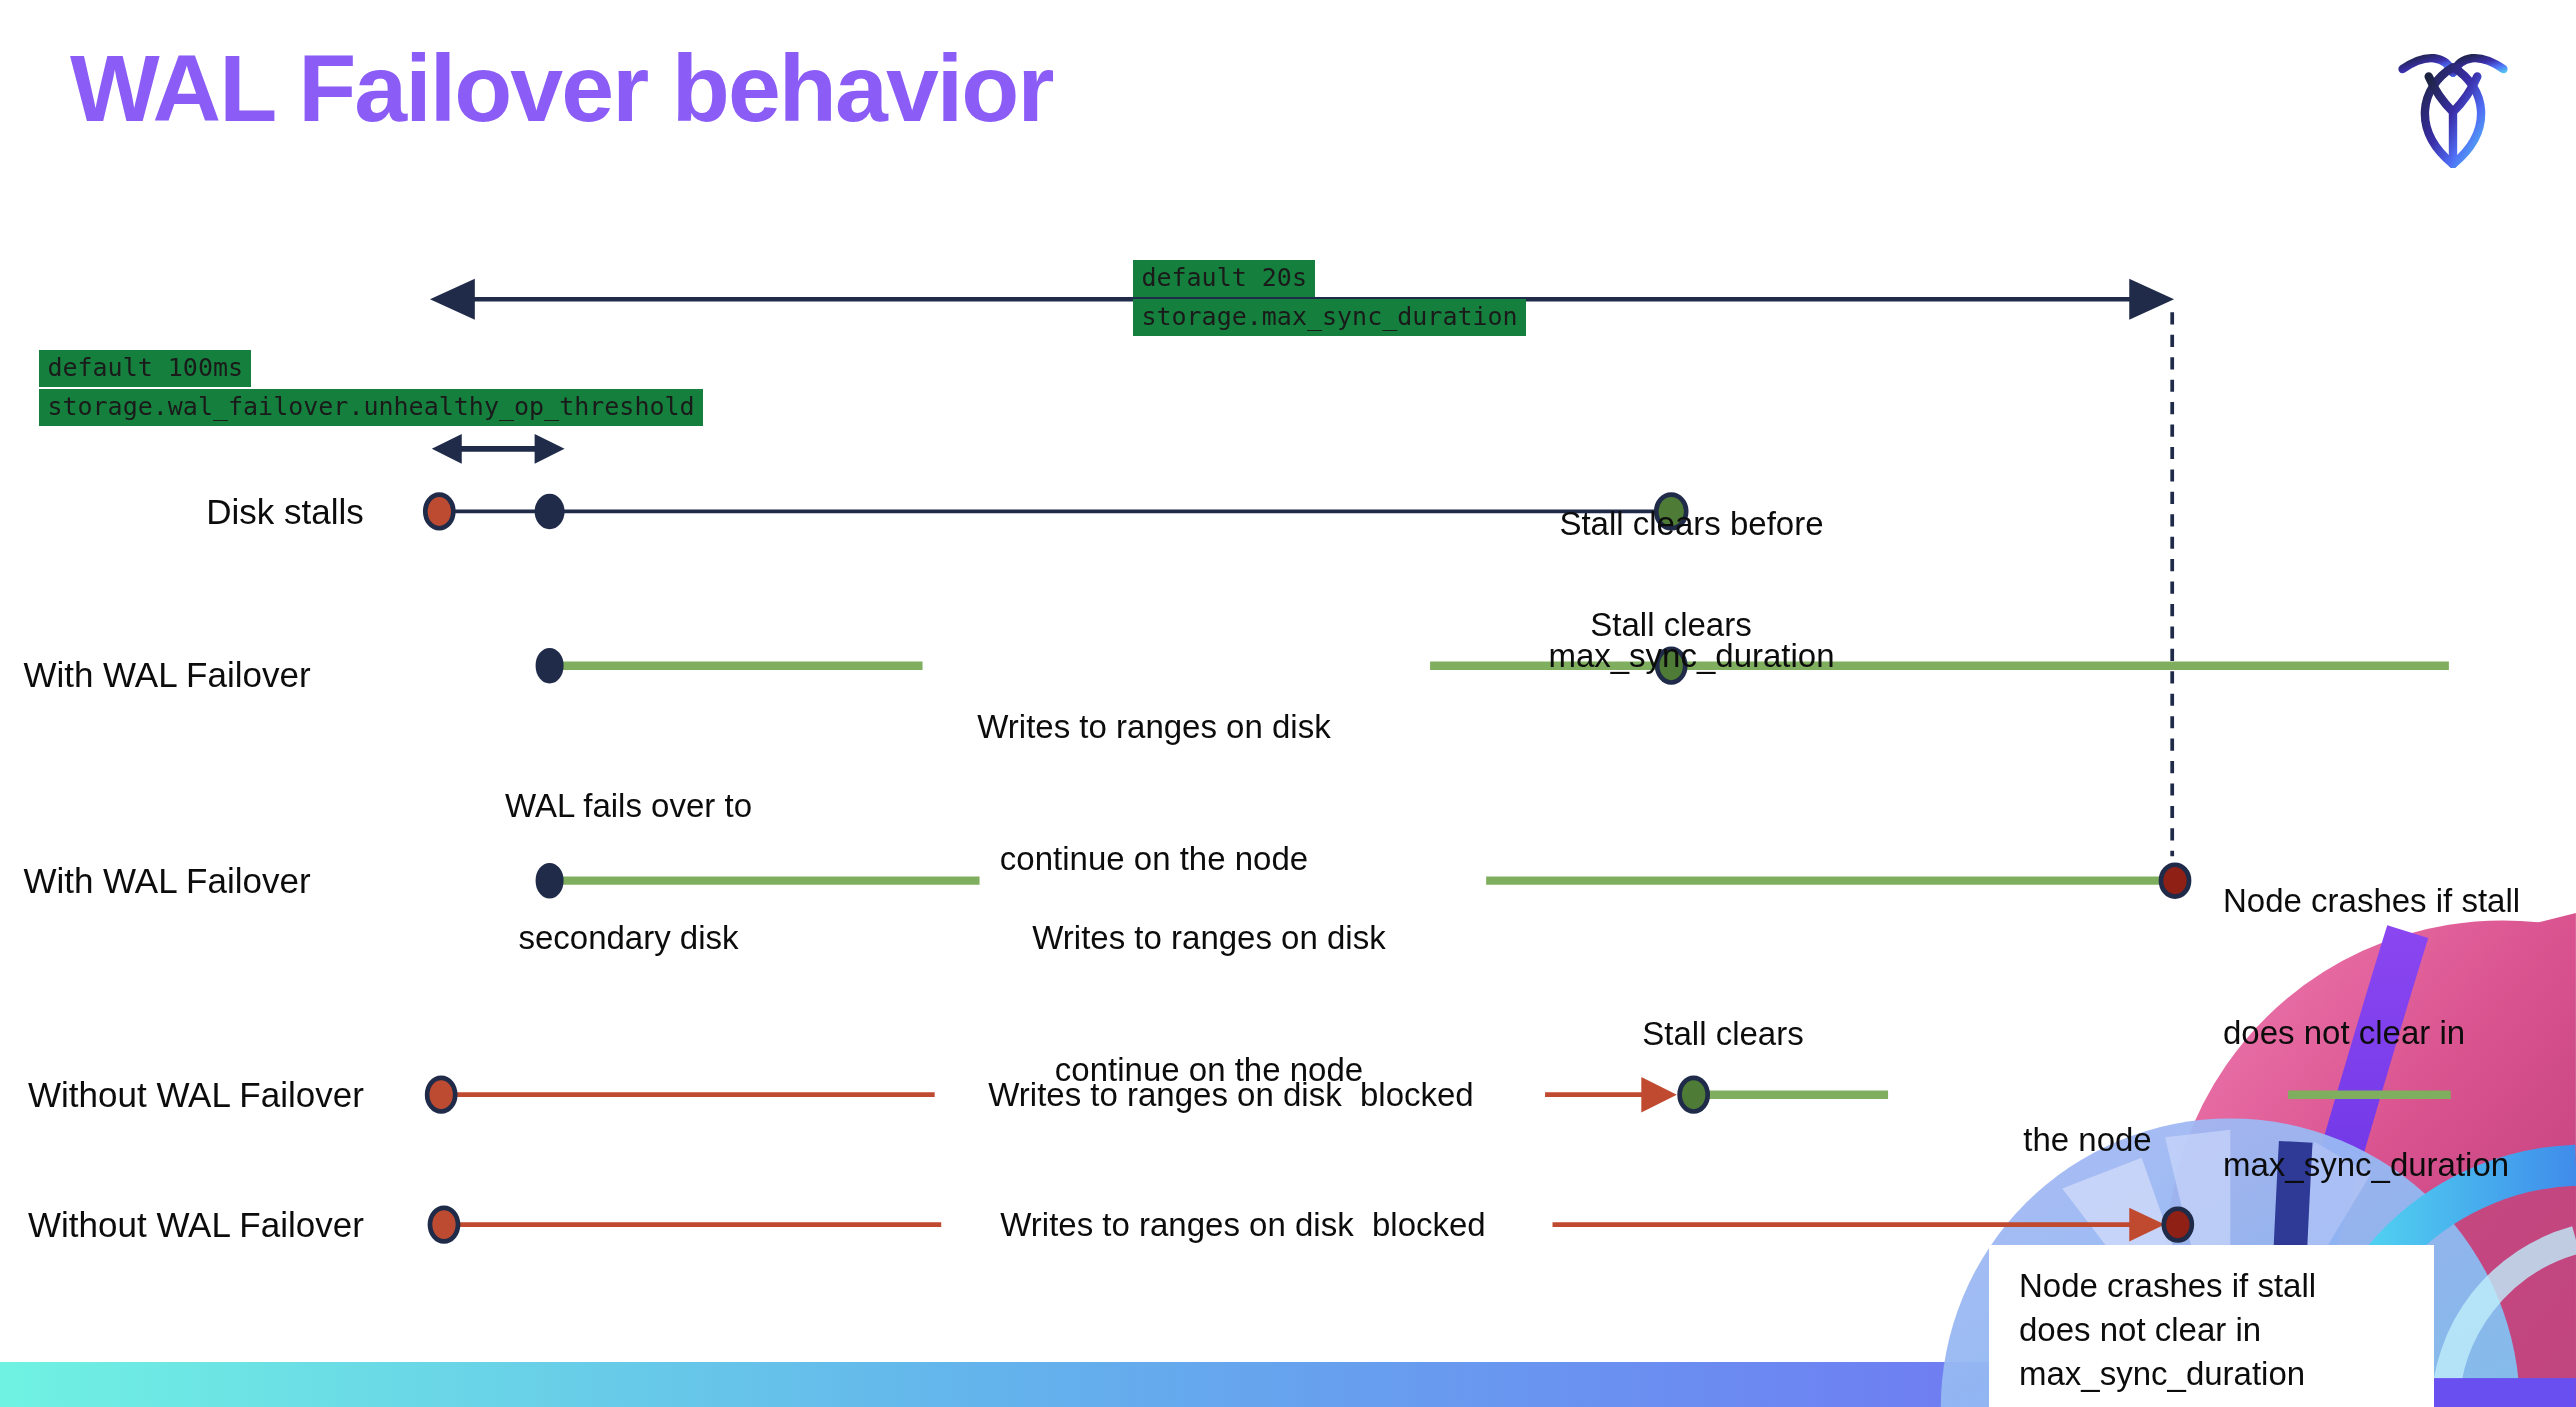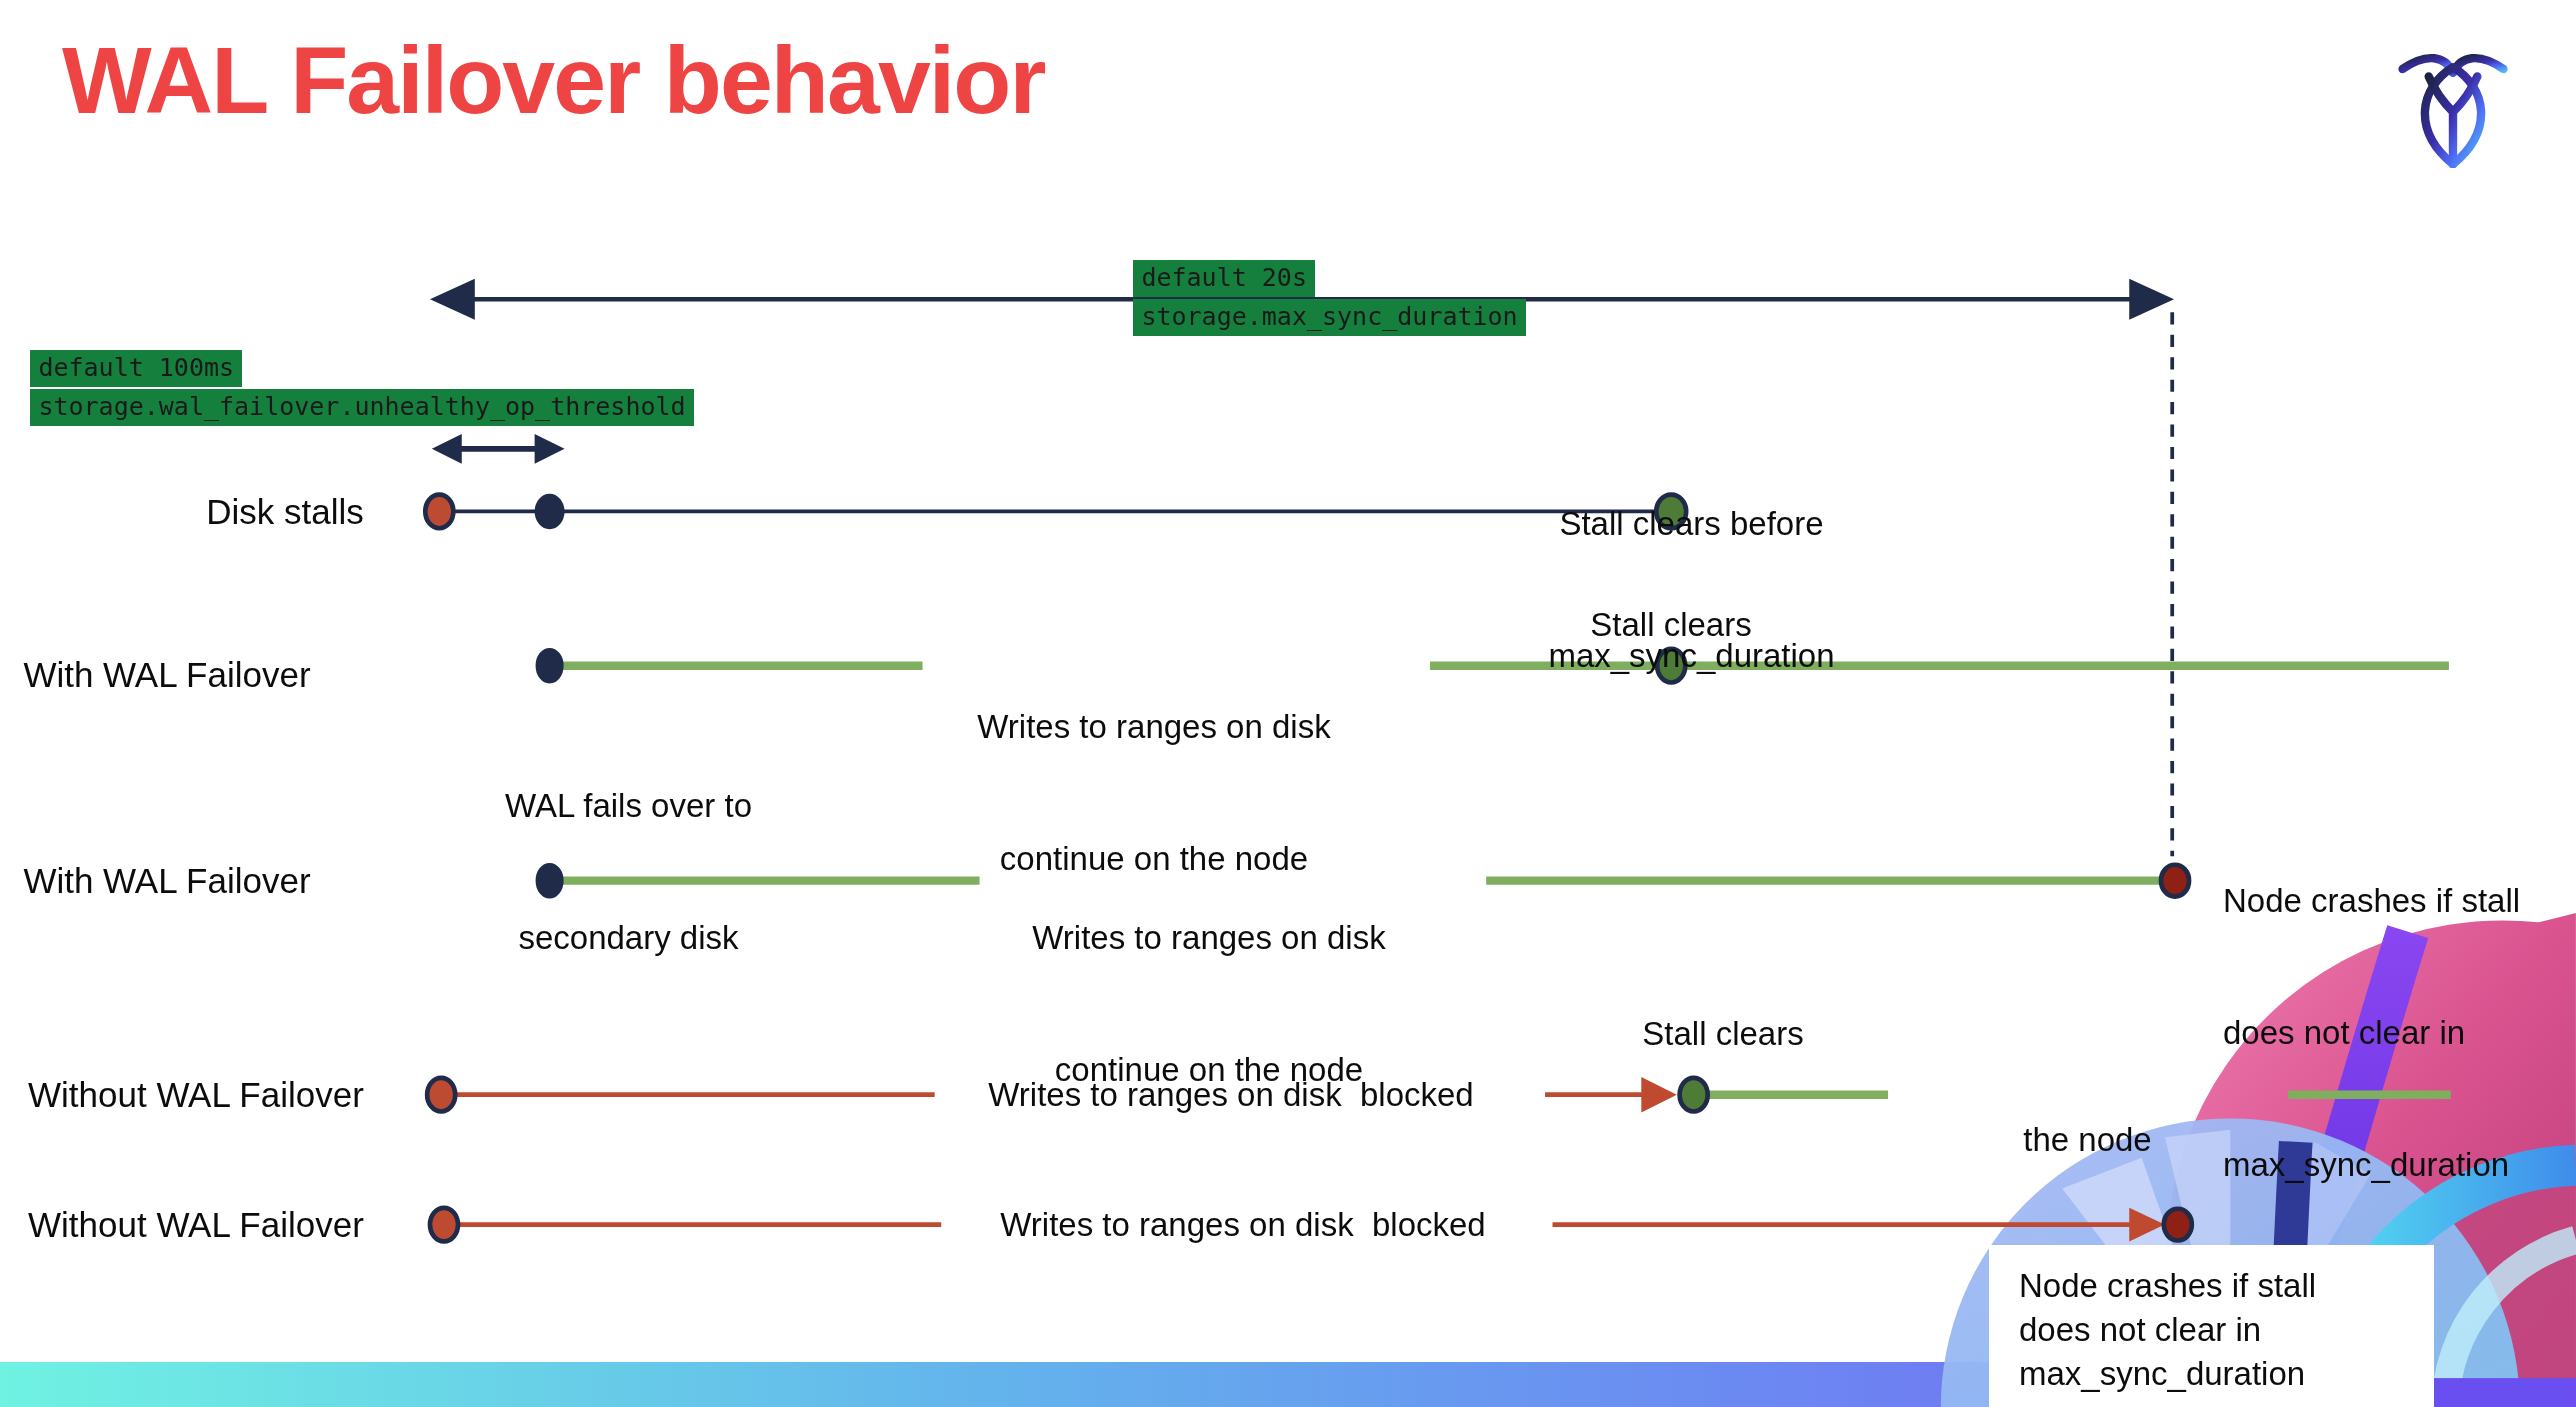--- a/index.html
+++ b/index.html
@@ -1,22 +1,22 @@
 <!DOCTYPE html>
 <html style="font-size:15px"><head>
 <meta charset="utf-8">
 <style>
   html,body{margin:0;padding:0;background:#fff;}
   .stage{
     position:relative;width:2576px;height:1408px;overflow:hidden;background:#ffffff;
     font-family:"Liberation Sans",sans-serif;color:#111;
   }
   .title{
-    position:absolute;left:62px;top:26px;margin:0;
-    font-size:95px;font-weight:800;letter-spacing:-1.9px;color:#ef4444;
+    position:absolute;left:62px;top:26px;margin:8px;
+    font-size:95px;font-weight:800;letter-spacing:-1.9px;color:#8b5cf6;
   }
   .logo{position:absolute;left:2395px;top:41px;width:116px;height:127px;}
   .diagram{position:absolute;left:0;top:0;width:2576px;height:1408px;z-index:3;}
   .brand-art{position:absolute;right:0;bottom:0;width:654px;height:495px;z-index:2;}
   .footer-bar{
     position:absolute;left:0;bottom:0;width:100%;height:46px;z-index:1;
     background:linear-gradient(90deg,#6ff2e2 0%,#63b4ec 38%,#6c86f2 70%,#7b5bf0 100%);
   }
   .mono{position:absolute;z-index:4;font-family:"DejaVu Sans Mono",monospace;font-size:25px;line-height:32px;color:#1a1a1a;}
   .mono .code-line{display:table;background:#15803d;padding:1.9px 8.4px 2.8px 8.4px;margin:0 0 2.8px 0;white-space:pre;}
@@ -143,21 +143,21 @@
       <polygon points="2316,1310 2278,1292 2278,1328" fill="#c04a30"></polygon>
       <ellipse cx="475" cy="1310" rx="15" ry="18" fill="#bc4b31" stroke="#1f2b49" stroke-width="5"></ellipse>
       <ellipse cx="2330" cy="1310" rx="15" ry="17" fill="#8e2015" stroke="#1f2b49" stroke-width="5"></ellipse>
     </g>
   </svg>
 
   <div class="mono" style="left:1133px;top:260px;">
     <span class="code-line">default 20s</span>
     <span class="code-line">storage.max_sync_duration</span>
   </div>
-  <div class="mono" style="left:30px;top:350px;">
+  <div class="mono" style="left:39px;top:350px;">
     <span class="code-line">default 100ms</span>
     <span class="code-line">storage.wal_failover.unhealthy_op_threshold</span>
   </div>
 
   <div class="rowlab" style="left:168px;top:489px;width:234px;text-align:center;">Disk stalls</div>
   <div class="rowlab" style="left:23.4px;top:652px;">With WAL Failover</div>
   <div class="rowlab" style="left:23.4px;top:858px;">With WAL Failover</div>
   <div class="rowlab" style="left:28px;top:1072px;">Without WAL Failover</div>
   <div class="rowlab" style="left:28px;top:1202px;">Without WAL Failover</div>
 

